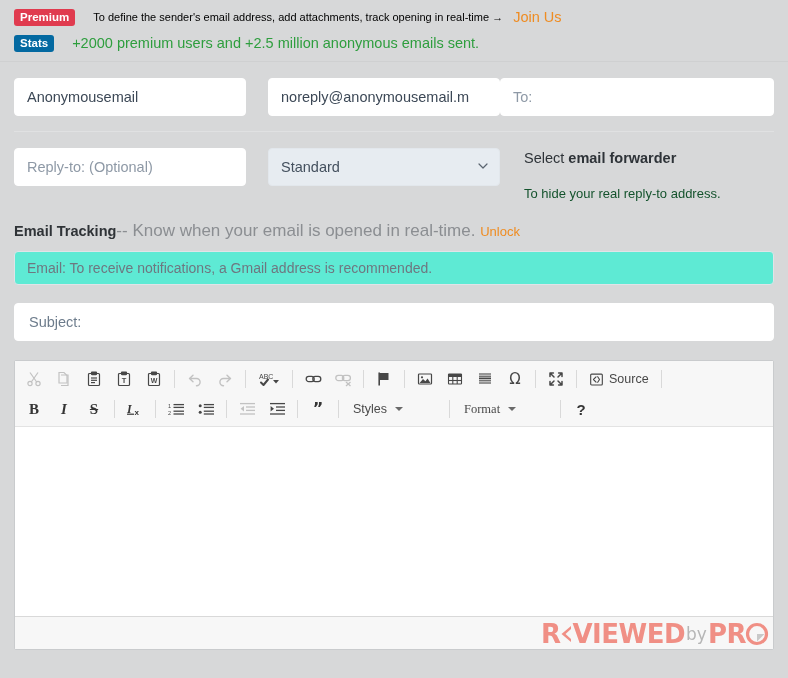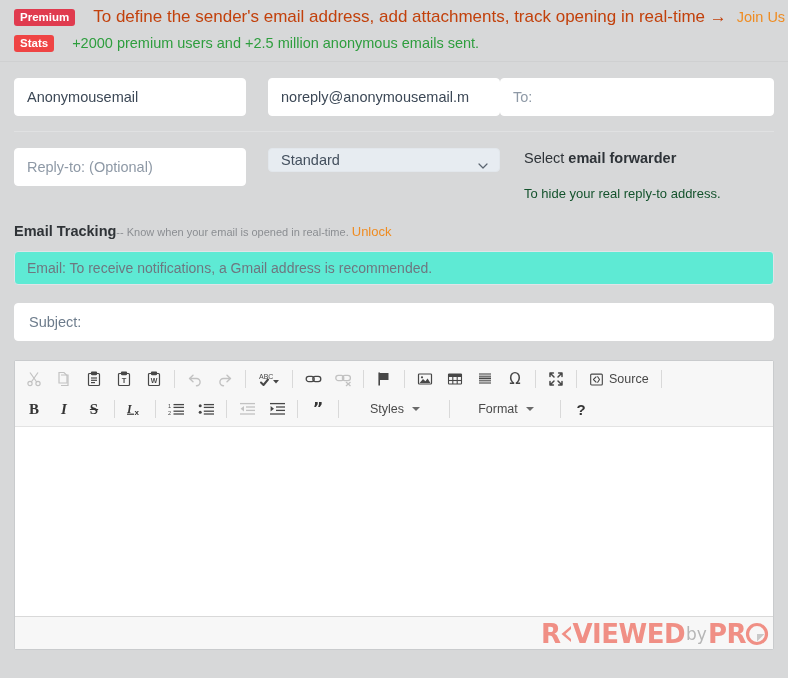--- a/index.html
+++ b/index.html
@@ -37,22 +37,22 @@
     font-size: 11.5px;
     font-weight: bold;
     color: #ffffff;
     border-radius: 3px;
     padding: 2px 6px 3px 6px;
     line-height: 12px;
     margin-right: 8px;
     flex: none;
   }
   .badge-premium { background: #e03b4f; }
-  .badge-stats   { background: #ef4444; text-align: right; }
-  .promo-text-red   { color: #c2410c; font-size: 17px; }
+  .badge-stats   { background: #0369a1; text-align: right; }
+  .promo-text-red   { color: #000000; font-size: 11px; }
   .promo-text-green { color: #2e9e3e; font-size: 14.5px; }
   .promo-link {
     color: #ef8c22;
     text-decoration: none;
     font-size: 14.5px;
   }
 
   
   .form-area { padding: 0 14px; }
   .row {
@@ -84,21 +84,21 @@
   .field-to       { flex: 1; }
   .field-replyto  { width: 232px; }
 
   .select-wrap {
     position: relative;
     width: 232px;
     margin-left: 22px;
   }
   select.field-standard {
     width: 232px;
-    height: 24px;
+    height: 38px;
     box-sizing: border-box;
     border: 1px solid #e2e7ec;
     border-radius: 4px;
     background: #e7ecf1;
     padding: 0 28px 0 12px;
     font-family: "Liberation Sans", sans-serif;
     font-size: 14.5px;
     color: #44505e;
     outline: none;
     -webkit-appearance: none;
@@ -120,21 +120,21 @@
     line-height: 19px;
   }
   .forwarder-title { font-size: 14.5px; color: #2e3338; }
   .forwarder-title b { font-weight: bold; }
   .forwarder-sub { font-size: 13px; color: #14532d; margin-top: 16px; }
 
   
   .tracking-block { padding: 6px 14px 0 14px; }
   .tracking-head { line-height: 20px; white-space: nowrap; }
   .tracking-label { font-size: 14.5px; font-weight: bold; color: #2f3337; }
-  .tracking-desc { font-size: 11px; color: #8b8e92; }
+  .tracking-desc { font-size: 17px; color: #8b8e92; }
   .tracking-unlock { color: #ef8c22; text-decoration: none; font-size: 13px; }
   .tracking-input {
     margin-top: 9px;
     width: 100%;
     box-sizing: border-box;
     height: 34px;
     border: 1px solid #e0e4e8;
     border-radius: 4px;
     background: #5eead4;
     padding: 0 12px;
@@ -207,32 +207,32 @@
     flex: none;
   }
   .tb-text {
     font-size: 12.5px;
     color: #484848;
     margin-left: 5px;
   }
   .tb-combo {
     display: flex;
     align-items: center;
-    justify-content: center;
+    justify-content: flex-start;
     height: 22px;
     border: 1px solid transparent;
     border-radius: 2px;
     padding: 0 4px 0 6px;
     margin: 0 2px;
     cursor: pointer;
     color: #4a4a4a;
     font-size: 12.5px;
   }
   .combo-styles { width: 84px; }
-  .combo-format { width: 84px; }
+  .combo-format { width: 84px; font-family: Liberation Serif, serif; }
   .combo-caret {
     width: 0; height: 0;
     border-left: 4px solid transparent;
     border-right: 4px solid transparent;
     border-top: 4px solid #6a6a6a;
     margin-left: 8px;
   }
   .tb-help {
     font-weight: bold;
     font-size: 15px;

